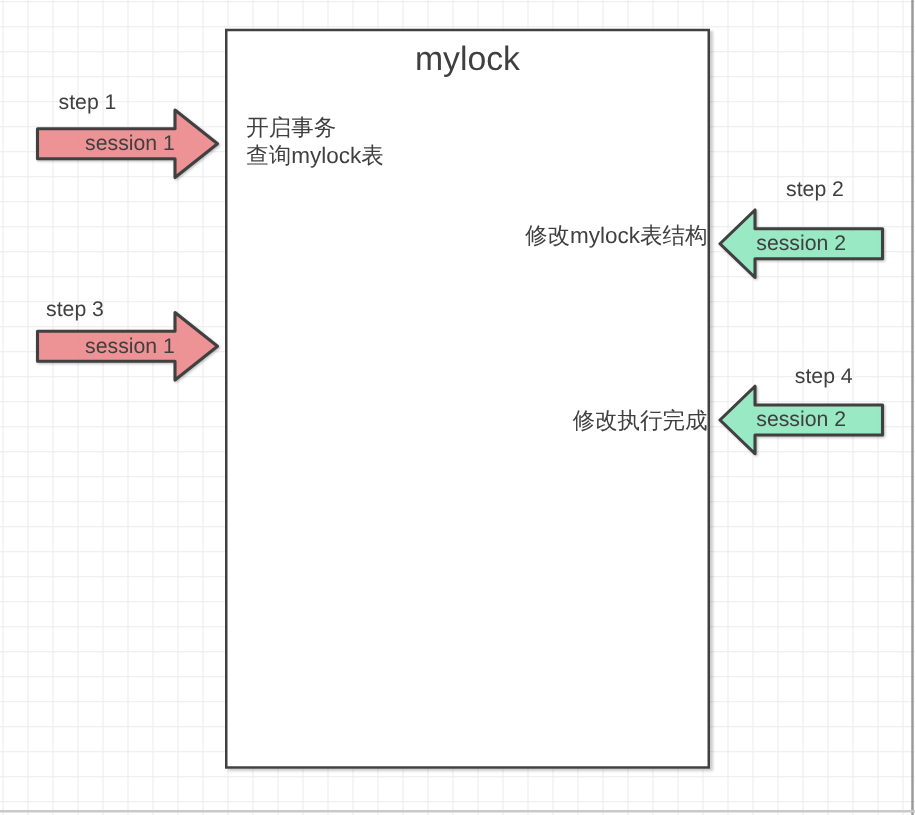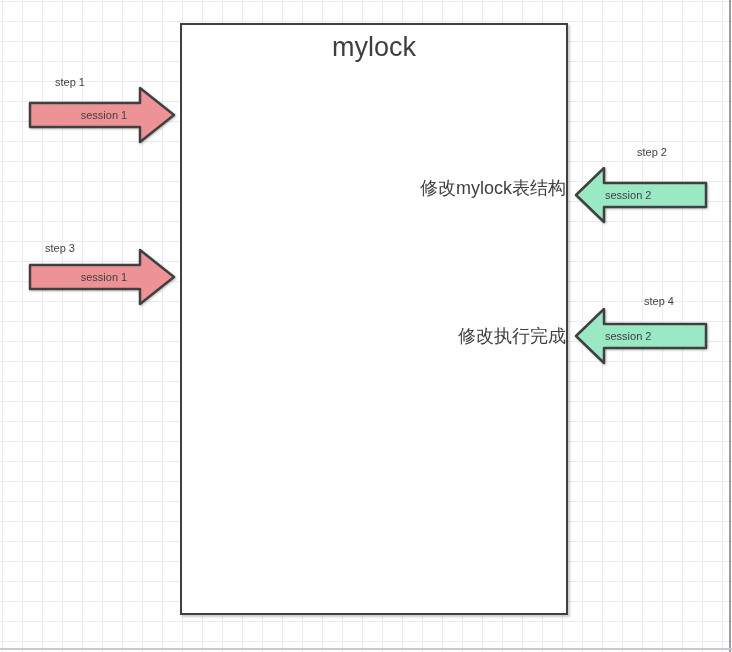--- a/index.html
+++ b/index.html
@@ -41,35 +41,39 @@
   .arrow-layer{
     position:absolute;left:0;top:0;width:732px;height:652px;
     pointer-events:none;
   }
   .arrow-layer polygon{
     stroke:#404040;stroke-width:2.5;stroke-linejoin:round;
     fill-opacity:0.85;
     filter:drop-shadow(1.5px 1.5px 1px rgba(0,0,0,0.25));
   }
   .lbl{
-    position:absolute;font-size:11px;line-height:22px;color:#3f3f3f;
+    position:absolute;font-size:17px;line-height:22px;color:#3f3f3f;
     white-space:nowrap;
   }
   .lbl.center{text-align:center;}
   .lbl.right{text-align:center;}
 </style>
 </head>
 <body>
 
 <div class="canvas">
 
   <div class="lock-box">
     <div class="box-title">mylock</div>
   </div>
 
+  <div class="txt" style="left:197px;top:91px;">
+    <div>开启事务</div>
+    <div>查询mylock表</div>
+  </div>
   <div class="txt right" style="right:166px;top:177px;">修改mylock表结构</div>
   <div class="txt right" style="right:166px;top:325px;">修改执行完成</div>
 
   <svg class="arrow-layer" width="732" height="652" viewBox="0 0 732 652" xmlns="http://www.w3.org/2000/svg">
     <polygon points="30,103 140,103 140,88 174,115 140,142 140,127 30,127" fill="#F5898C"></polygon>
     <polygon points="576,195 604,168 604,183 706,183 706,207 604,207 604,222" fill="#90EFC4"></polygon>
     <polygon points="30,265 140,265 140,250 174,277 140,304 140,289 30,289" fill="#F5898C"></polygon>
     <polygon points="576,336 604,309 604,324 706,324 706,348 604,348 604,363" fill="#90EFC4"></polygon>
   </svg>
 

